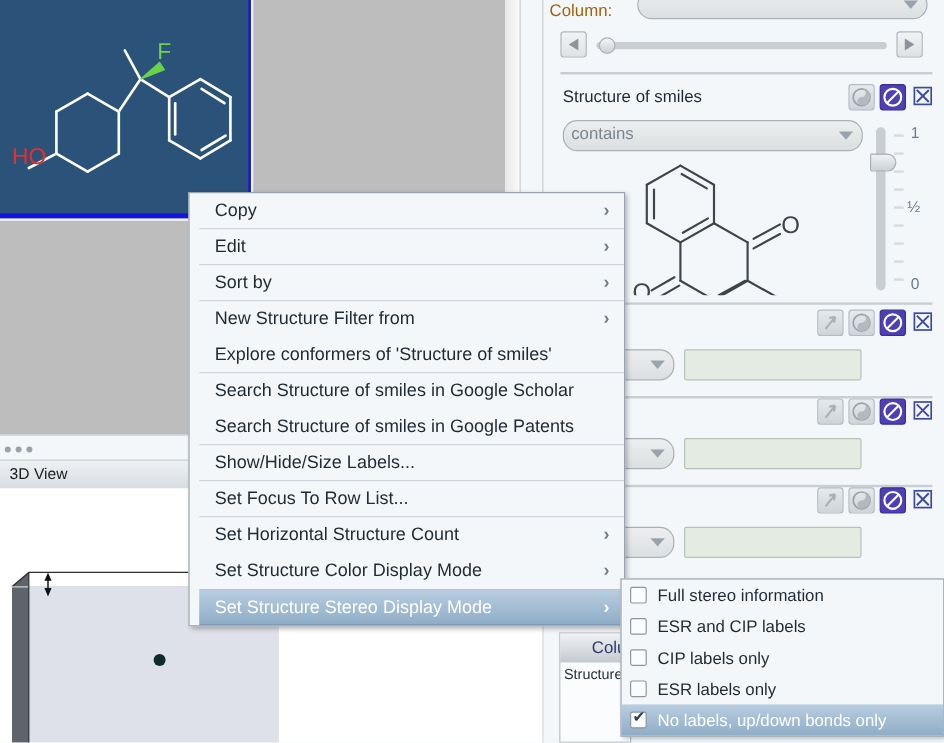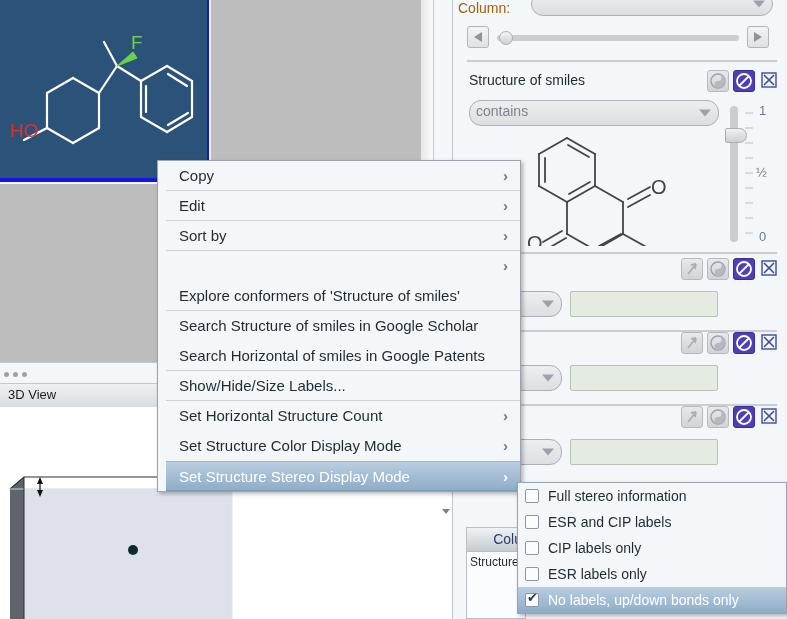--- a/index.html
+++ b/index.html
@@ -472,33 +472,37 @@
     </div>
     <div class="mi sep-below">
       <span>Edit</span>
       <span class="subarrow">›</span>
     </div>
     <div class="mi sep-below">
       <span>Sort by</span>
       <span class="subarrow">›</span>
     </div>
     <div class="mi">
+      <span>New Structure Filter from</span>
       <span class="subarrow">›</span>
     </div>
     <div class="mi sep-below">
       <span>Explore conformers of 'Structure of smiles'</span>
     </div>
     <div class="mi">
       <span>Search Structure of smiles in Google Scholar</span>
     </div>
     <div class="mi sep-below">
-      <span>Search Horizontal of smiles in Google Patents</span>
+      <span>Search Structure of smiles in Google Patents</span>
     </div>
     <div class="mi sep-below">
       <span>Show/Hide/Size Labels...</span>
+    </div>
+    <div class="mi sep-below">
+      <span>Set Focus To Row List...</span>
     </div>
     <div class="mi">
       <span>Set Horizontal Structure Count</span>
       <span class="subarrow">›</span>
     </div>
     <div class="mi">
       <span>Set Structure Color Display Mode</span>
       <span class="subarrow">›</span>
     </div>
     <div class="mi highlight">

